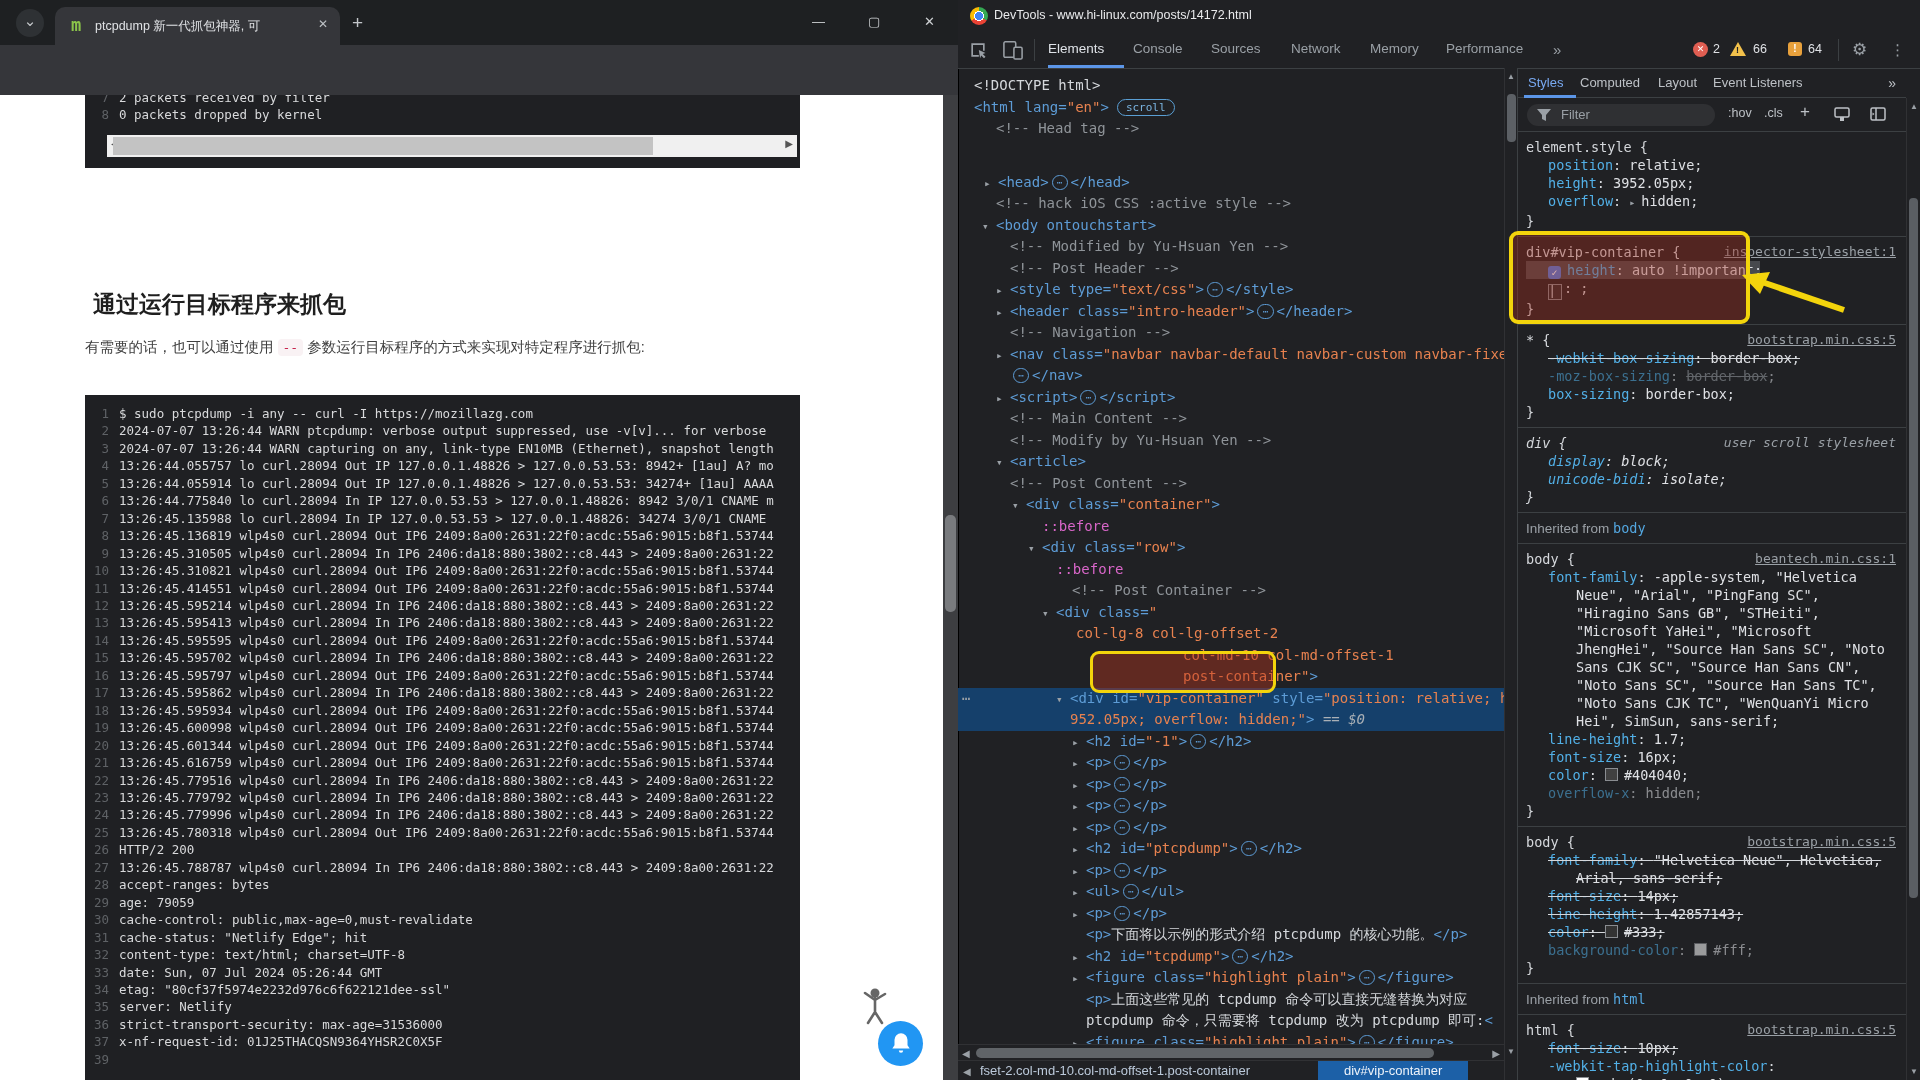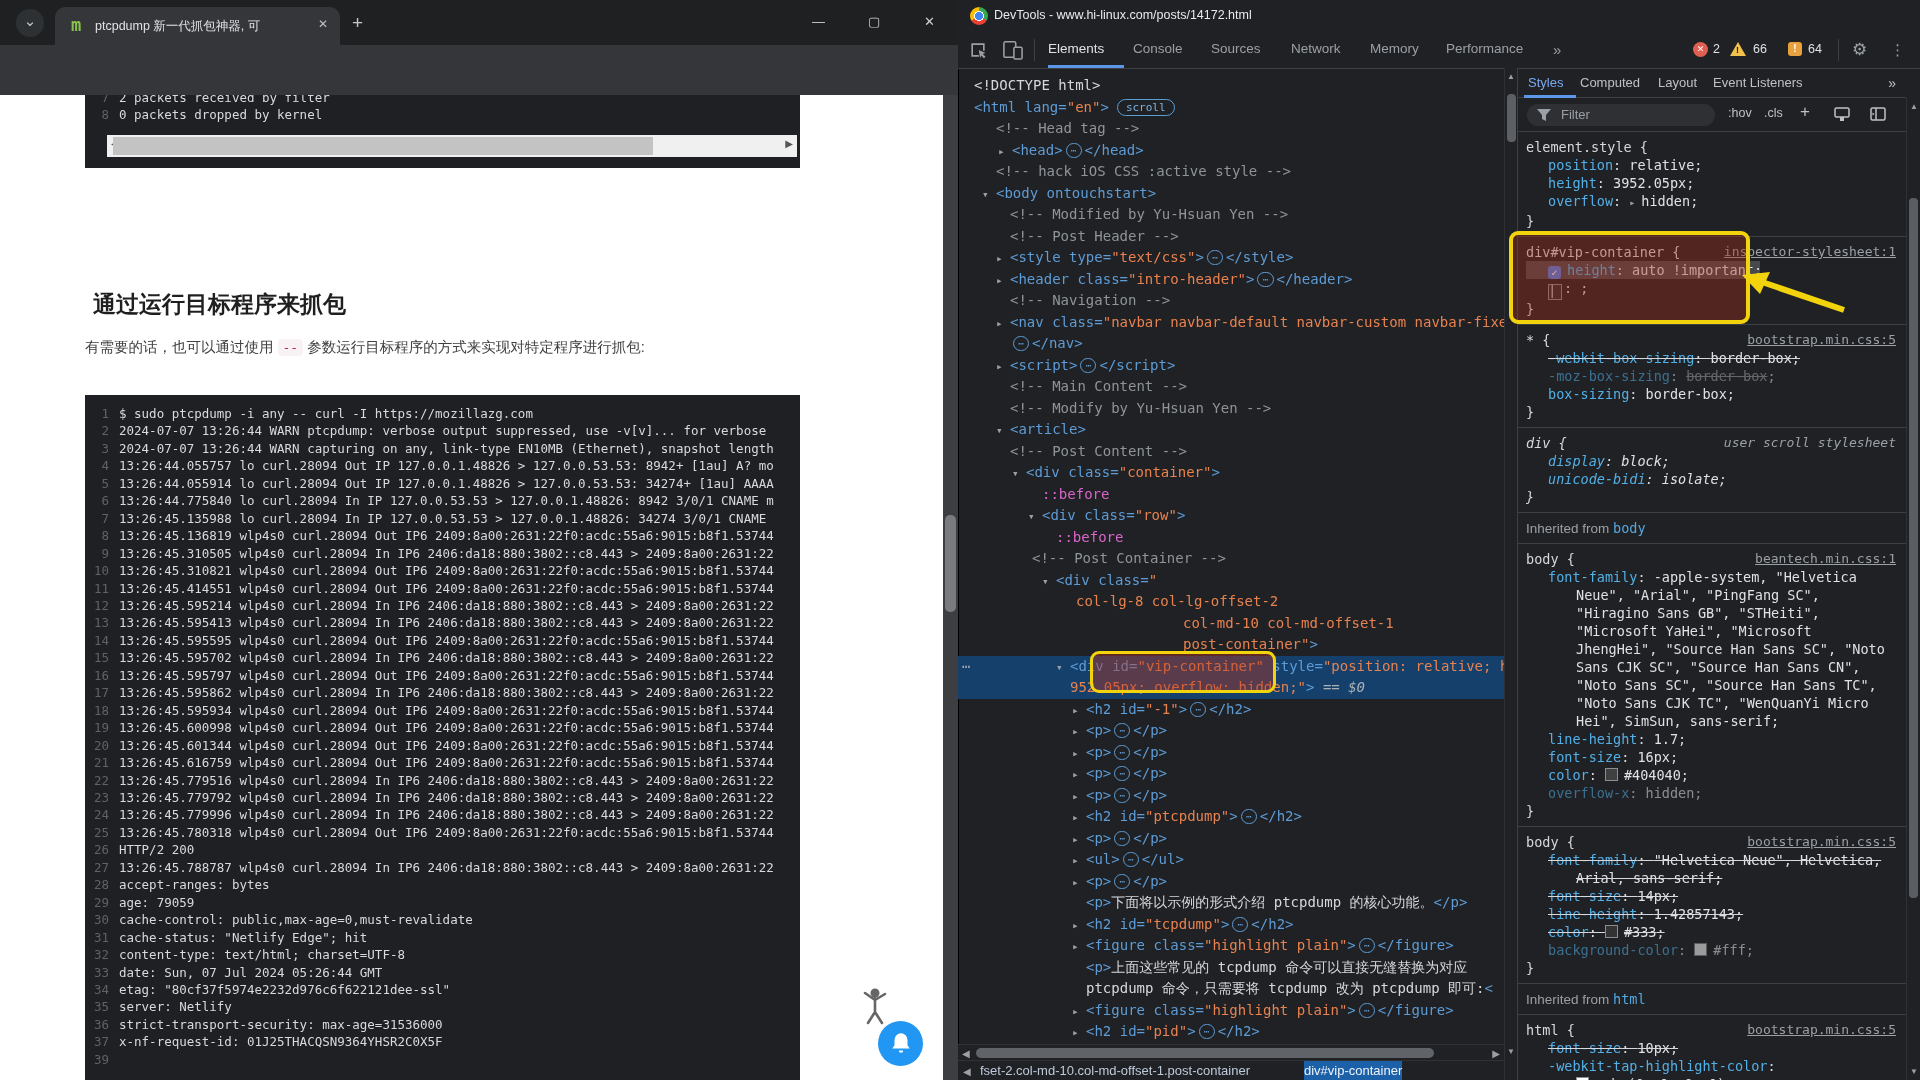--- a/index.html
+++ b/index.html
@@ -60,21 +60,21 @@
   .ps{color:#d966c9;} .q{color:#aab0b6;font-style:italic;}
   .e{display:inline-block;border:1px solid #5d9cd6;color:#5d9cd6;border-radius:9px;padding:0 4px;
      font-size:10px;line-height:13px;margin:0 3px;vertical-align:1px;}
   .b{display:inline-block;border:1px solid #5a9fd4;color:#7ab4e0;border-radius:9px;padding:0 8px;
      font-size:11px;line-height:15px;margin-left:8px;vertical-align:1px;}
   .dots3{position:absolute;left:4px;top:0;color:#9aa0a6;}
   #treehsb{left:958px;top:1044px;width:546px;height:16px;background:#202124;border-top:1px solid #303134;}
   #treehsb .th{position:absolute;left:18px;top:3px;width:458px;height:10px;background:#606468;border-radius:5px;}
   #crumbs{left:958px;top:1060px;width:559px;height:20px;background:#202124;border-top:1px solid #303134;font-size:13px;}
   #crumbs .it{position:absolute;left:22px;top:2px;color:#bccadb;}
-  #crumbs .chip{position:absolute;left:346px;top:0;height:20px;line-height:20px;padding:0 0;background:#1c60a7;color:#eef3fa;}
+  #crumbs .chip{position:absolute;left:360px;top:0;height:20px;line-height:20px;padding:0 26px;background:#1c60a7;color:#eef3fa;}
   .sbtn{color:#9aa0a6;font-size:10px;}
   #tvsb{left:1504px;top:68px;width:13px;height:1012px;background:#202124;border-left:1px solid #303134;}
   #tvsb .th{position:absolute;left:2px;top:26px;width:9px;height:48px;background:#5c6065;border-radius:4px;}
   
   #sstabs{left:1517px;top:68px;width:389px;height:30px;border-left:1px solid #3c4043;border-bottom:1px solid #3c4043;box-sizing:border-box;}
   .sstab{position:absolute;top:7px;font-size:13px;color:#bdc1c6;}
   .sstab.on{color:#79aaf2;}
   #sund{position:absolute;left:6px;top:27px;width:52px;height:3px;background:#5c96e8;}
   #filtrow{left:1517px;top:98px;width:389px;height:34px;border-left:1px solid #3c4043;border-bottom:1px solid #3c4043;box-sizing:border-box;}
   #filtpill{position:absolute;left:9px;top:6px;width:188px;height:22px;border-radius:12px;background:#2f3033;}
@@ -293,40 +293,40 @@
     <span class="cnt" style="left:850px;">64</span>
     <div class="abs" style="left:880px;top:7px;width:1px;height:22px;background:#3c4043;"></div>
     <span class="abs" style="left:894px;top:7px;color:#9aa0a6;font-size:17px;">⚙</span>
     <span class="abs" style="left:932px;top:9px;color:#9aa0a6;font-size:15px;">⋮</span>
   </div>
 
   <div id="tree" class="abs">
       <div class="trow" style="padding-left: 16px;"><span class="p">&lt;!DOCTYPE html&gt;</span></div>
       <div class="trow" style="padding-left: 16px;"><span class="t">&lt;html lang=</span><span class="av">"en"</span><span class="t">&gt;</span><span class="b">scroll</span></div>
       <div class="trow" style="padding-left: 38px;"><span class="c">&lt;!-- Head tag --&gt;</span></div>
-      <div class="trow" style="padding-left: 40px;"><span class="a">▸</span><span class="t">&lt;head&gt;</span><span class="e">⋯</span><span class="t">&lt;/head&gt;</span></div>
+      <div class="trow" style="padding-left: 26px; margin-top: 32px;"><span class="a">▸</span><span class="t">&lt;head&gt;</span><span class="e">⋯</span><span class="t">&lt;/head&gt;</span></div>
       <div class="trow" style="padding-left: 38px;"><span class="c">&lt;!-- hack iOS CSS :active style --&gt;</span></div>
       <div class="trow" style="padding-left: 24px;"><span class="a">▾</span><span class="t">&lt;body ontouchstart&gt;</span></div>
       <div class="trow" style="padding-left: 52px;"><span class="c">&lt;!-- Modified by Yu-Hsuan Yen --&gt;</span></div>
       <div class="trow" style="padding-left: 52px;"><span class="c">&lt;!-- Post Header --&gt;</span></div>
       <div class="trow" style="padding-left: 38px;"><span class="a">▸</span><span class="t">&lt;style type=</span><span class="av">"text/css"</span><span class="t">&gt;</span><span class="e">⋯</span><span class="t">&lt;/style&gt;</span></div>
       <div class="trow" style="padding-left: 38px;"><span class="a">▸</span><span class="t">&lt;header class=</span><span class="av">"intro-header"</span><span class="t">&gt;</span><span class="e">⋯</span><span class="t">&lt;/header&gt;</span></div>
       <div class="trow" style="padding-left: 52px;"><span class="c">&lt;!-- Navigation --&gt;</span></div>
       <div class="trow" style="padding-left: 38px;"><span class="a">▸</span><span class="t">&lt;nav class=</span><span class="av">"navbar navbar-default navbar-custom navbar-fixed-</span></div>
       <div class="trow" style="padding-left: 52px;"><span class="e">⋯</span><span class="t">&lt;/nav&gt;</span></div>
       <div class="trow" style="padding-left: 38px;"><span class="a">▸</span><span class="t">&lt;script&gt;</span><span class="e">⋯</span><span class="t">&lt;/script&gt;</span></div>
       <div class="trow" style="padding-left: 52px;"><span class="c">&lt;!-- Main Content --&gt;</span></div>
       <div class="trow" style="padding-left: 52px;"><span class="c">&lt;!-- Modify by Yu-Hsuan Yen --&gt;</span></div>
       <div class="trow" style="padding-left: 38px;"><span class="a">▾</span><span class="t">&lt;article&gt;</span></div>
       <div class="trow" style="padding-left: 52px;"><span class="c">&lt;!-- Post Content --&gt;</span></div>
       <div class="trow" style="padding-left: 54px;"><span class="a">▾</span><span class="t">&lt;div class=</span><span class="av">"container"</span><span class="t">&gt;</span></div>
       <div class="trow" style="padding-left: 84px;"><span class="ps">::before</span></div>
       <div class="trow" style="padding-left: 70px;"><span class="a">▾</span><span class="t">&lt;div class=</span><span class="av">"row"</span><span class="t">&gt;</span></div>
       <div class="trow" style="padding-left: 98px;"><span class="ps">::before</span></div>
-      <div class="trow" style="padding-left: 74px;"><span class="c">&lt;!-- Post Container --&gt;</span></div>
+      <div class="trow" style="padding-left: 98px; margin-left: 16px;"><span class="c">&lt;!-- Post Container --&gt;</span></div>
       <div class="trow" style="padding-left: 84px;"><span class="a">▾</span><span class="t">&lt;div class=</span><span class="av">"</span></div>
       <div class="trow" style="padding-left: 118px;"><span class="av">col-lg-8 col-lg-offset-2</span></div>
       <div class="trow" style="padding-left: 225px;"><span class="av">col-md-10 col-md-offset-1</span></div>
       <div class="trow" style="padding-left: 225px;"><span class="av">post-container"</span><span class="t">&gt;</span></div>
       <div class="trow selrow" style="padding-left: 98px;"><span class="dots3">⋯</span><span class="a">▾</span><span class="t">&lt;div </span><span class="t">id=</span><span class="av">"vip-container"</span><span class="t"> style=</span><span class="av">"position: relative; hei</span></div>
       <div class="trow selrow" style="padding-left: 112px;"><span class="av">952.05px; overflow: hidden;"</span><span class="t">&gt;</span><span class="q"> == $0</span></div>
       <div class="trow" style="padding-left: 114px;"><span class="a">▸</span><span class="t">&lt;h2 id=</span><span class="av">"-1"</span><span class="t">&gt;</span><span class="e">⋯</span><span class="t">&lt;/h2&gt;</span></div>
       <div class="trow" style="padding-left: 114px;"><span class="a">▸</span><span class="t">&lt;p&gt;</span><span class="e">⋯</span><span class="t">&lt;/p&gt;</span></div>
       <div class="trow" style="padding-left: 114px;"><span class="a">▸</span><span class="t">&lt;p&gt;</span><span class="e">⋯</span><span class="t">&lt;/p&gt;</span></div>
       <div class="trow" style="padding-left: 114px;"><span class="a">▸</span><span class="t">&lt;p&gt;</span><span class="e">⋯</span><span class="t">&lt;/p&gt;</span></div>

